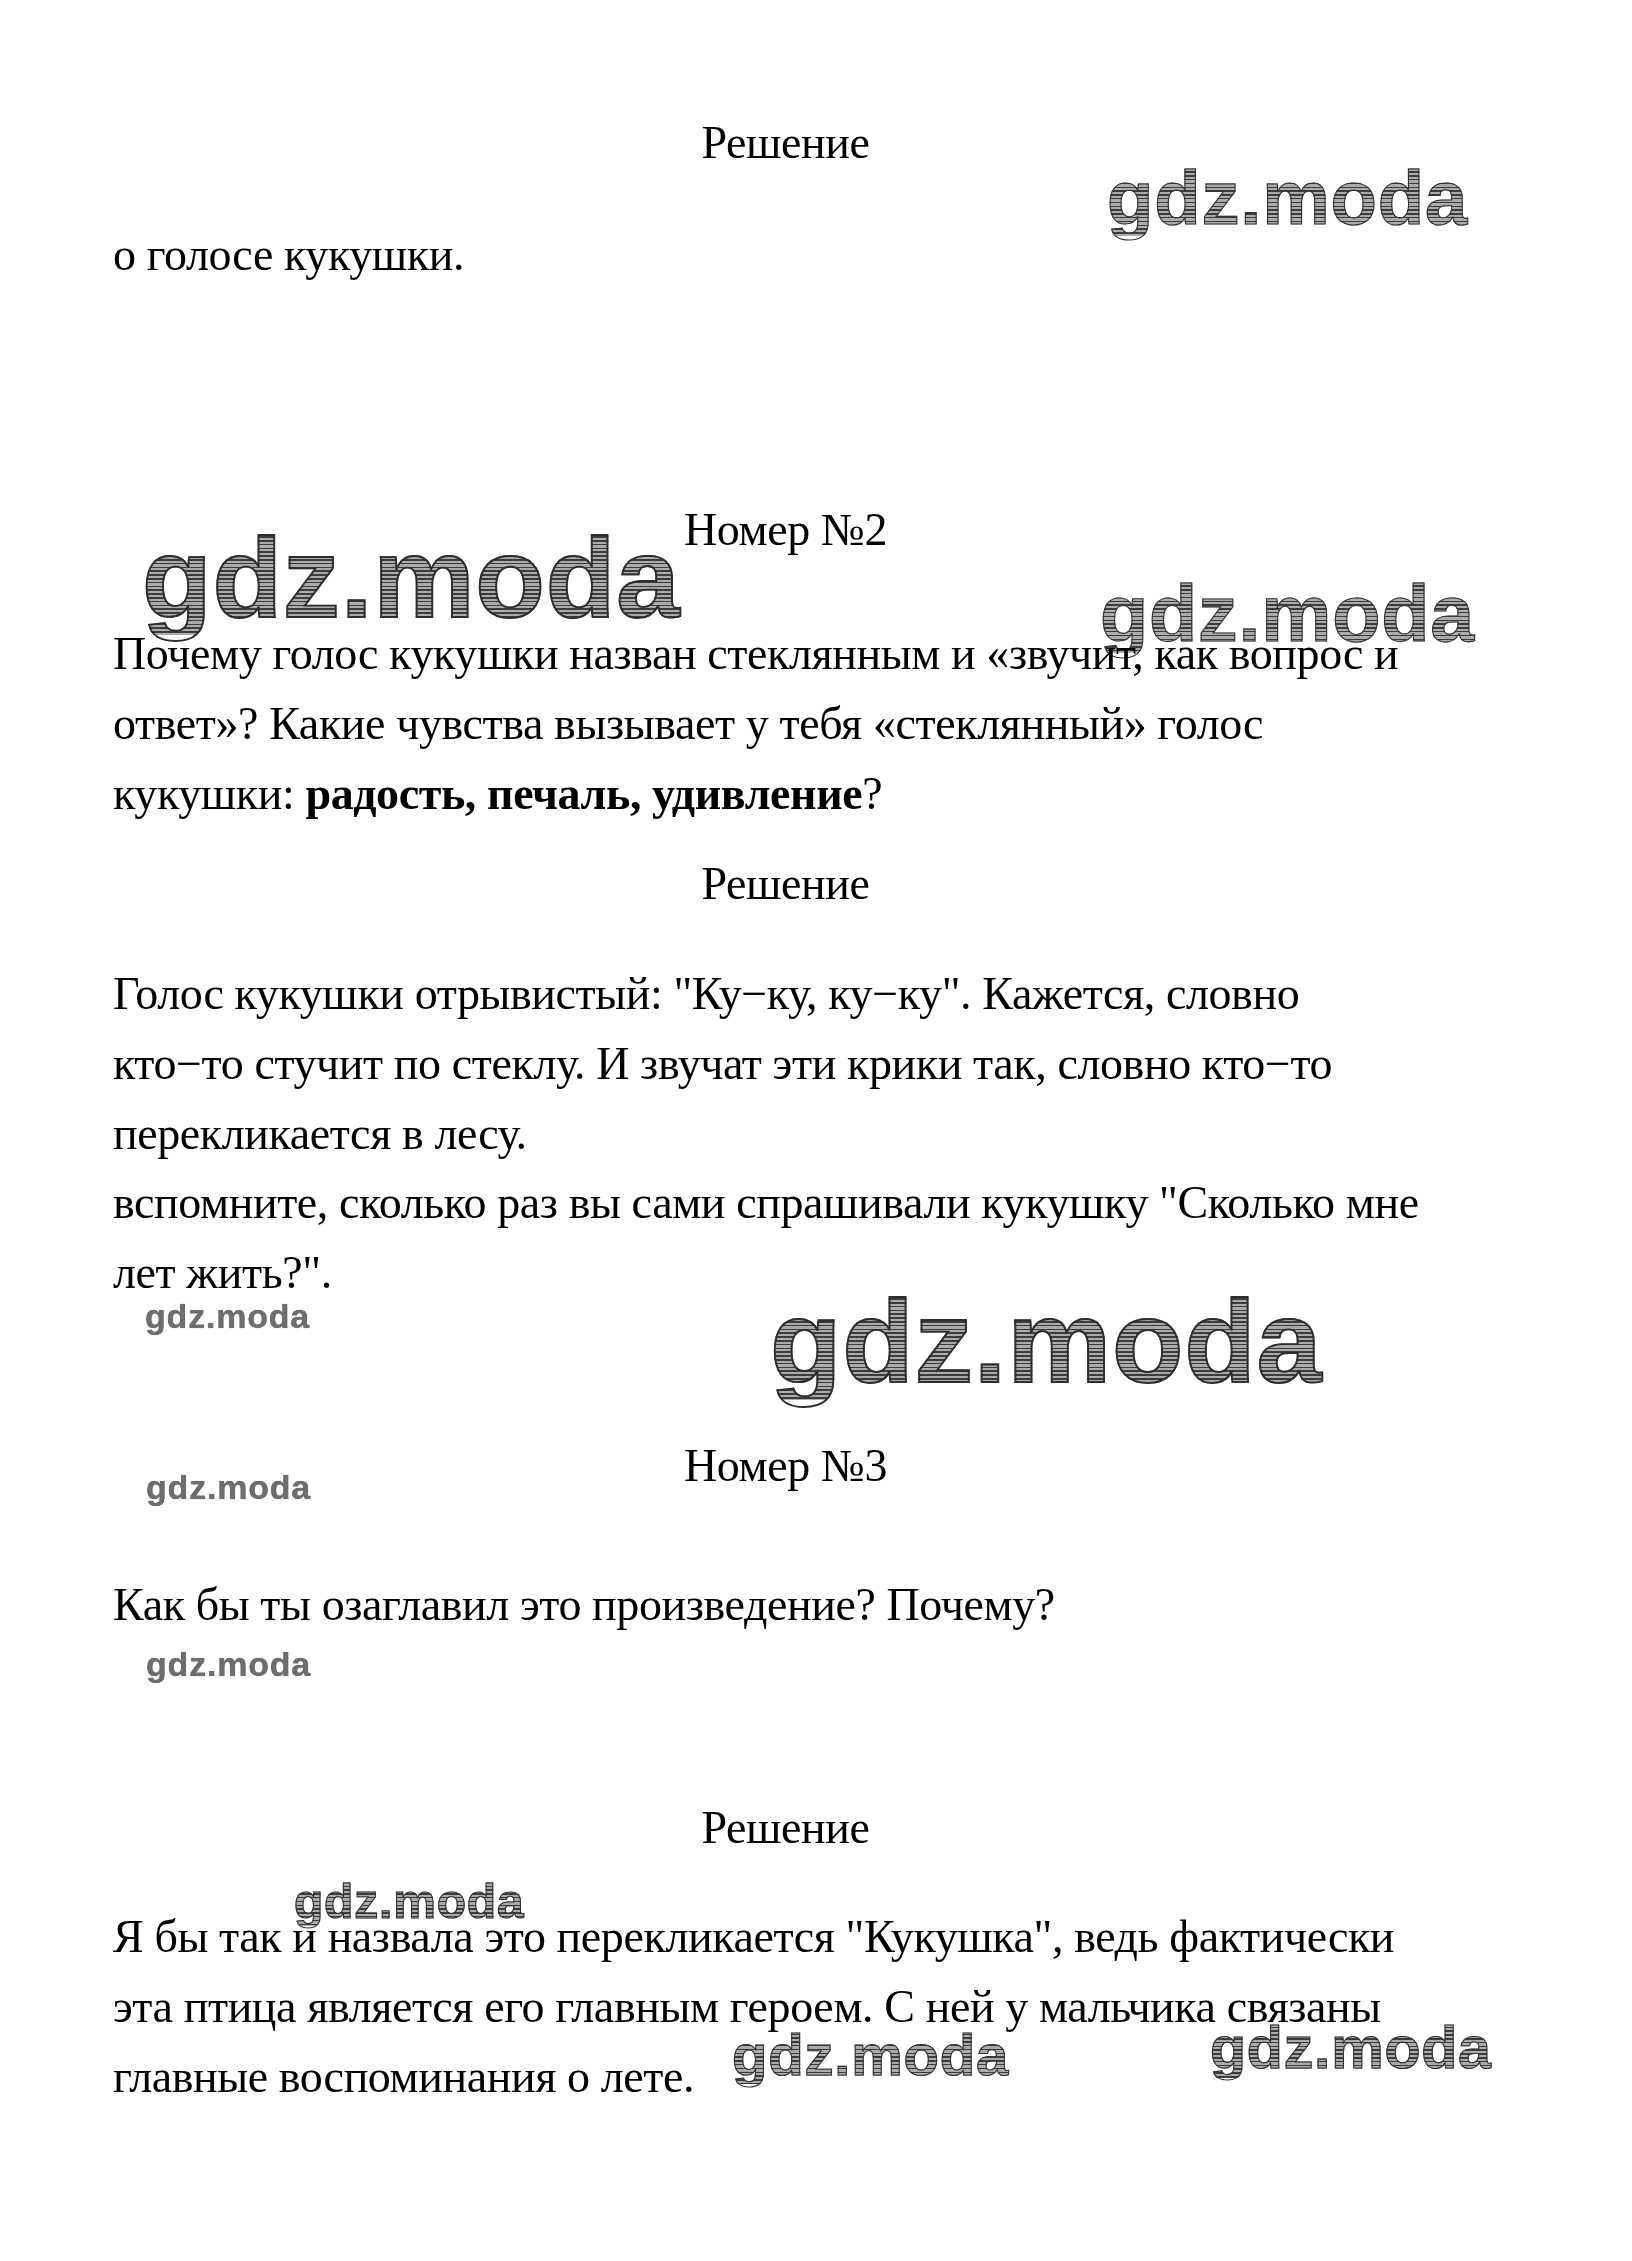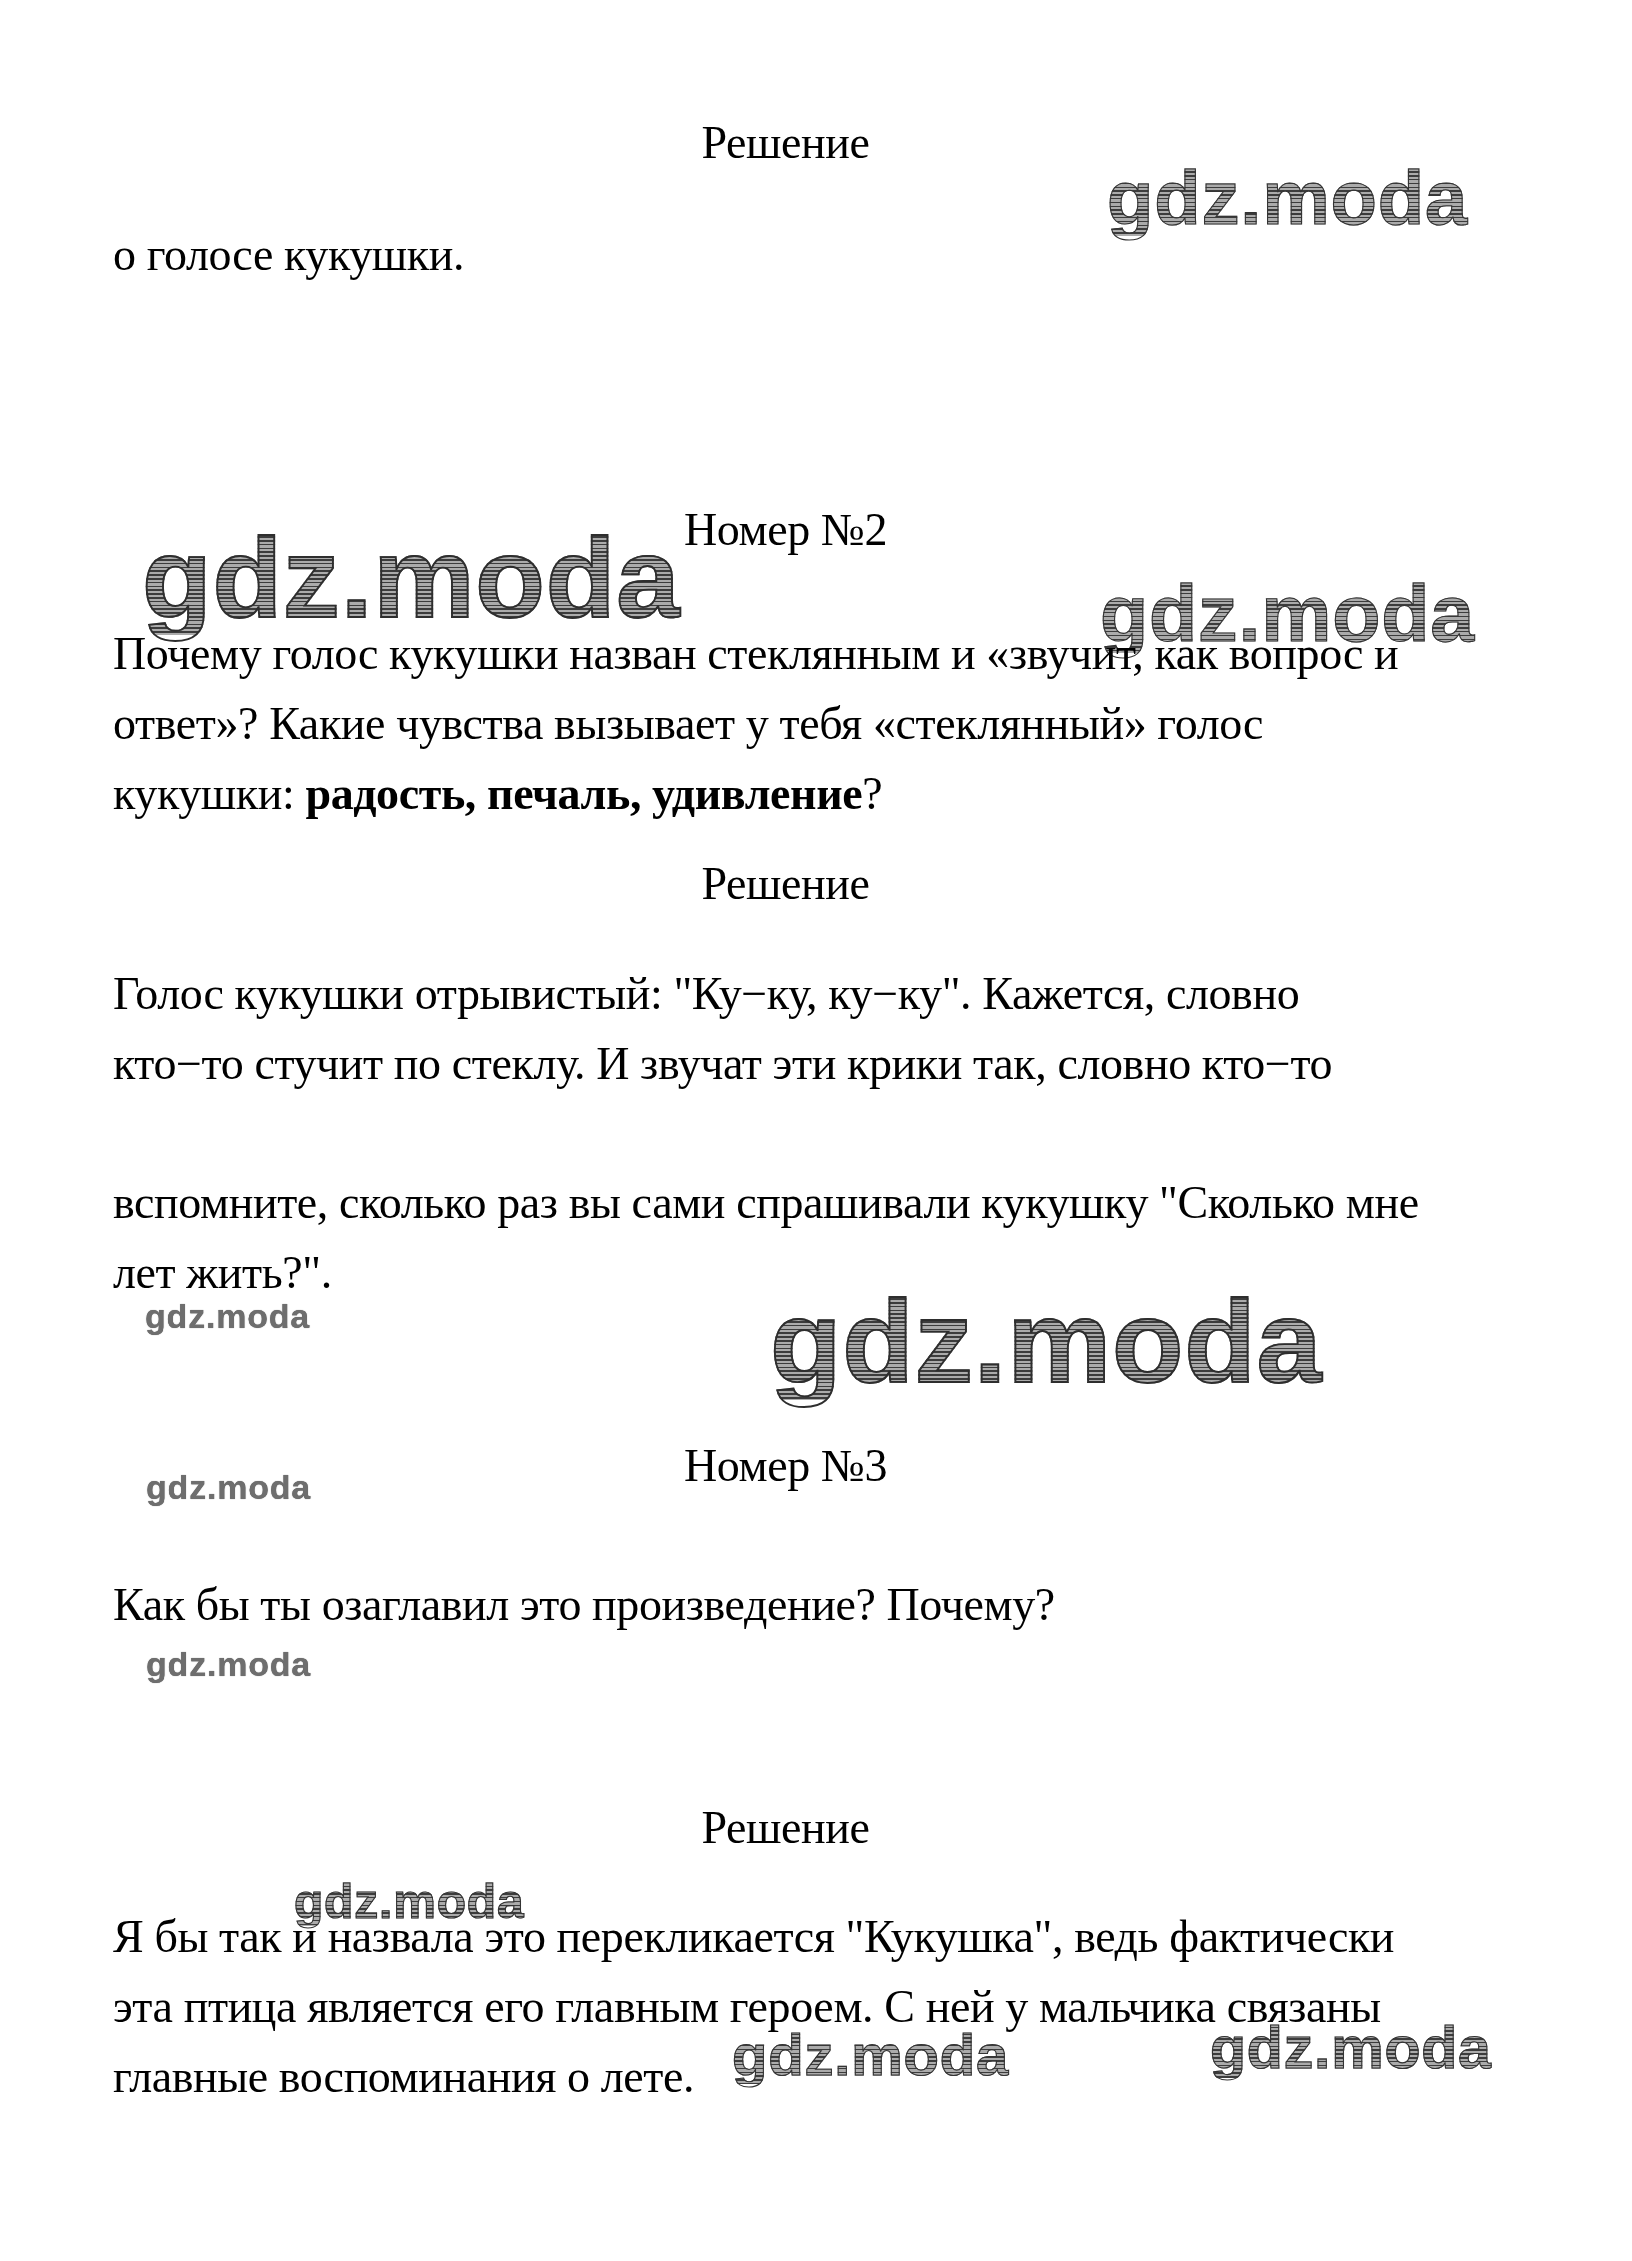--- a/index.html
+++ b/index.html
@@ -69,20 +69,21 @@
     <div>Почему голос кукушки назван стеклянным и «звучит, как вопрос и</div>
     <div>ответ»? Какие чувства вызывает у тебя «стеклянный» голос</div>
     <div><span>кукушки: </span><span class="b">радость, печаль, удивление</span><span>?</span></div>
   </div>
 
   <div class="h" style="top:857px">Решение</div>
 
   <div class="para" style="top:959px">
     <div>Голос кукушки отрывистый: "Ку−ку, ку−ку". Кажется, словно</div>
     <div>кто−то стучит по стеклу. И звучат эти крики так, словно кто−то</div>
+    <div>перекликается в лесу.</div>
   </div>
 
   <div class="para" style="top:1168px">
     <div>вспомните, сколько раз вы сами спрашивали кукушку "Сколько мне</div>
     <div>лет жить?".</div>
   </div>
 
   <div class="wm wm-sm" style="left:145px;top:1299px;font-size:34px">gdz.moda</div>
   <div class="wm wm-lg" style="left:770px;top:1283px;font-size:117px">gdz.moda</div>
 

